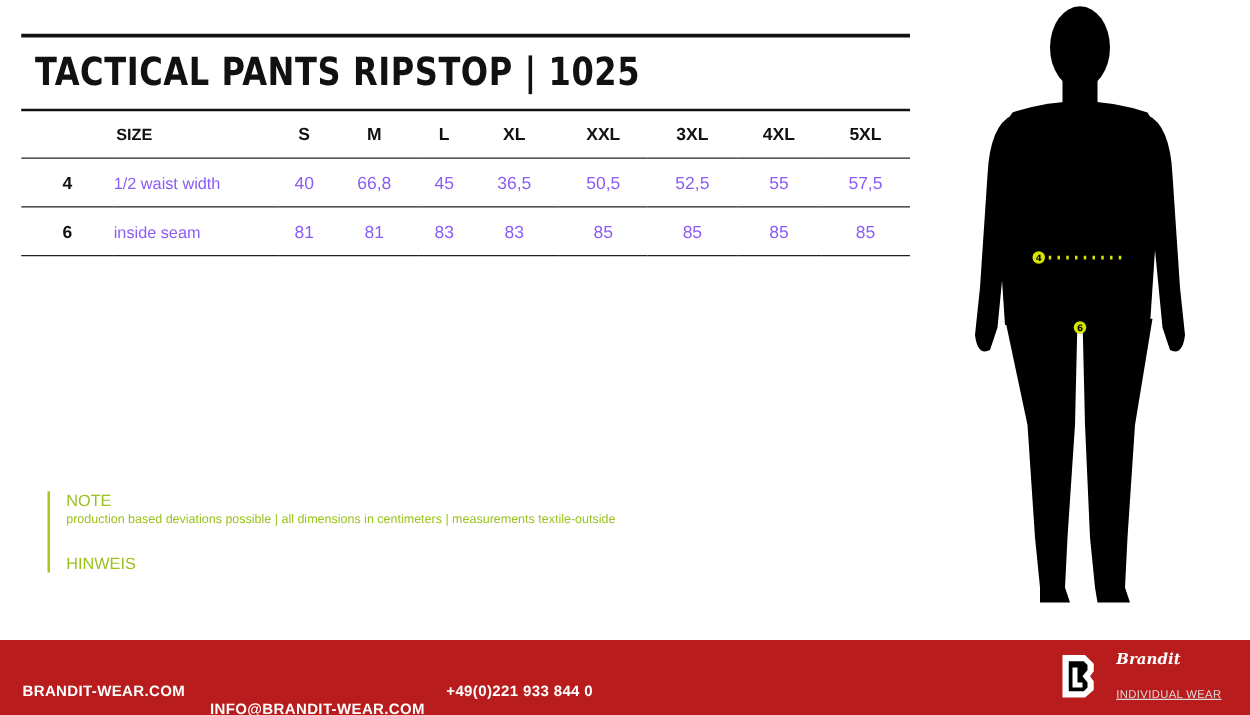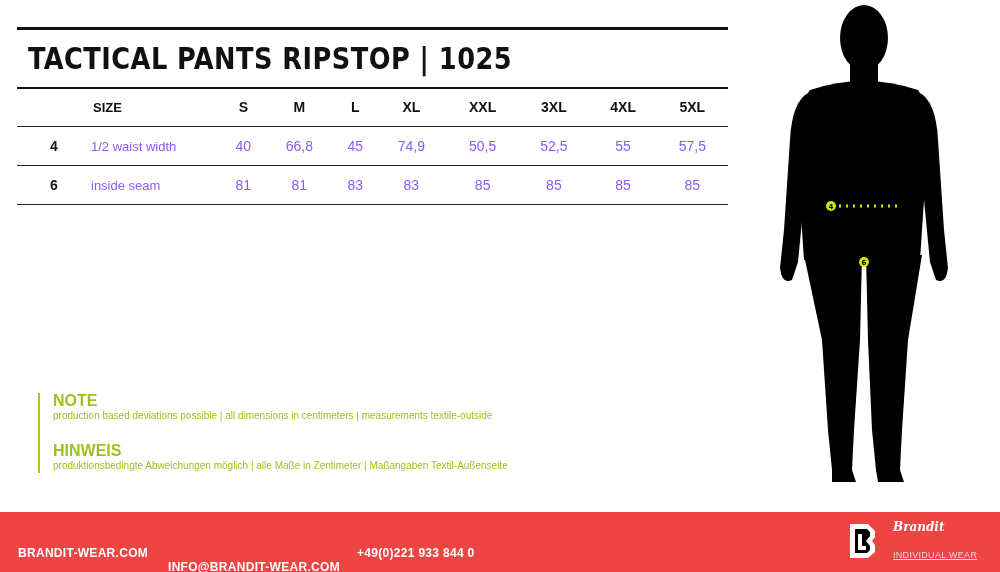--- a/index.html
+++ b/index.html
@@ -7,24 +7,24 @@
   .rule{position:absolute;left:17px;width:711px;background:#111;}
   .title{position:absolute;left:28px;top:40px;font-family:"DejaVu Sans Condensed","DejaVu Sans",sans-serif;font-weight:bold;font-size:31px;letter-spacing:0.5px;transform:scaleX(0.92);transform-origin:left;color:#111;}
   table.sz{position:absolute;left:17px;top:88px;width:711px;border-collapse:collapse;}
   table.sz td,table.sz th{height:38px;padding:0;text-align:center;font-size:14px;color:#8b5cf6;}
   table.sz tr{border-bottom:1.5px solid #222;}
   table.sz th{font-weight:bold;font-size:14px;color:#111;}
   table.sz td.num{font-weight:bold;width:74px;color:#111;}
   table.sz td.lbl, table.sz th.lbl{text-align:left;width:130px;font-size:13px;}
   table.sz th.lbl{padding-left:2px;}
   .notes{position:absolute;left:38px;top:393px;border-left:2px solid #a8c81a;padding-left:13px;color:#9bc21c;}
-  .notes .h{font-weight:bold;font-size:16px;line-height:15px;}
+  .notes .h{font-weight:normal;font-size:13px;line-height:15px;}
   .notes .t{font-size:10px;line-height:15px;}
   .notes .gap{height:20px;}
-  .footer{position:absolute;left:0;top:512px;width:1000px;height:60px;background:#ef4444;}
+  .footer{position:absolute;left:0;top:512px;width:1000px;height:60px;background:#b91c1c;}
   .footer .c{position:absolute;top:34px;color:#fff;font-weight:bold;font-size:12px;letter-spacing:0.3px;}
   .logo-b{position:absolute;left:848px;top:522px;}
   .brand{position:absolute;left:893px;top:520px;color:#fff;font-family:"DejaVu Serif",serif;font-style:italic;font-weight:bold;font-size:12px;}
   .brand-sub{position:absolute;left:893px;top:550px;color:#ddd;font-size:9px;letter-spacing:0.3px;text-decoration:underline;}
   .figure{position:absolute;left:770px;top:0;}
 </style>
 </head>
 <body>
 
 <div class="rule" style="top:27px;height:3px;"></div>
@@ -44,21 +44,21 @@
     <th>3XL</th>
     <th>4XL</th>
     <th>5XL</th>
   </tr>
   <tr>
     <td class="num">4</td>
     <td class="lbl">1/2 waist width</td>
     <td>40</td>
     <td>66,8</td>
     <td>45</td>
-    <td>74,9</td>
+    <td>36,5</td>
     <td>50,5</td>
     <td>52,5</td>
     <td>55</td>
     <td>57,5</td>
   </tr>
   <tr>
     <td class="num">6</td>
     <td class="lbl">inside seam</td>
     <td>81</td>
     <td>81</td>
@@ -70,21 +70,20 @@
     <td>85</td>
   </tr>
 </tbody>
   </table>
 
 <div class="notes">
   <div class="h">NOTE</div>
   <div class="t">production based deviations possible | all dimensions in centimeters  |  measurements textile-outside</div>
   <div class="gap"></div>
   <div class="h">HINWEIS</div>
-  <div class="t">produktionsbedingte Abweichungen  möglich  |  alle Maße in Zentimeter  |  Maßangaben Textil-Außenseite</div>
 </div>
 
 <svg class="figure" width="200" height="500" viewBox="0 0 200 500">
   <g fill="#000">
 
     <ellipse cx="94" cy="38" rx="24" ry="33"></ellipse>
 
     <rect x="80" y="60" width="28" height="24"></rect>
 
     <path d="M40 90 Q94 72 148 90 L160 110 L154 200 L150 260 L34 260 L30 200 L26 110 Z"></path>

